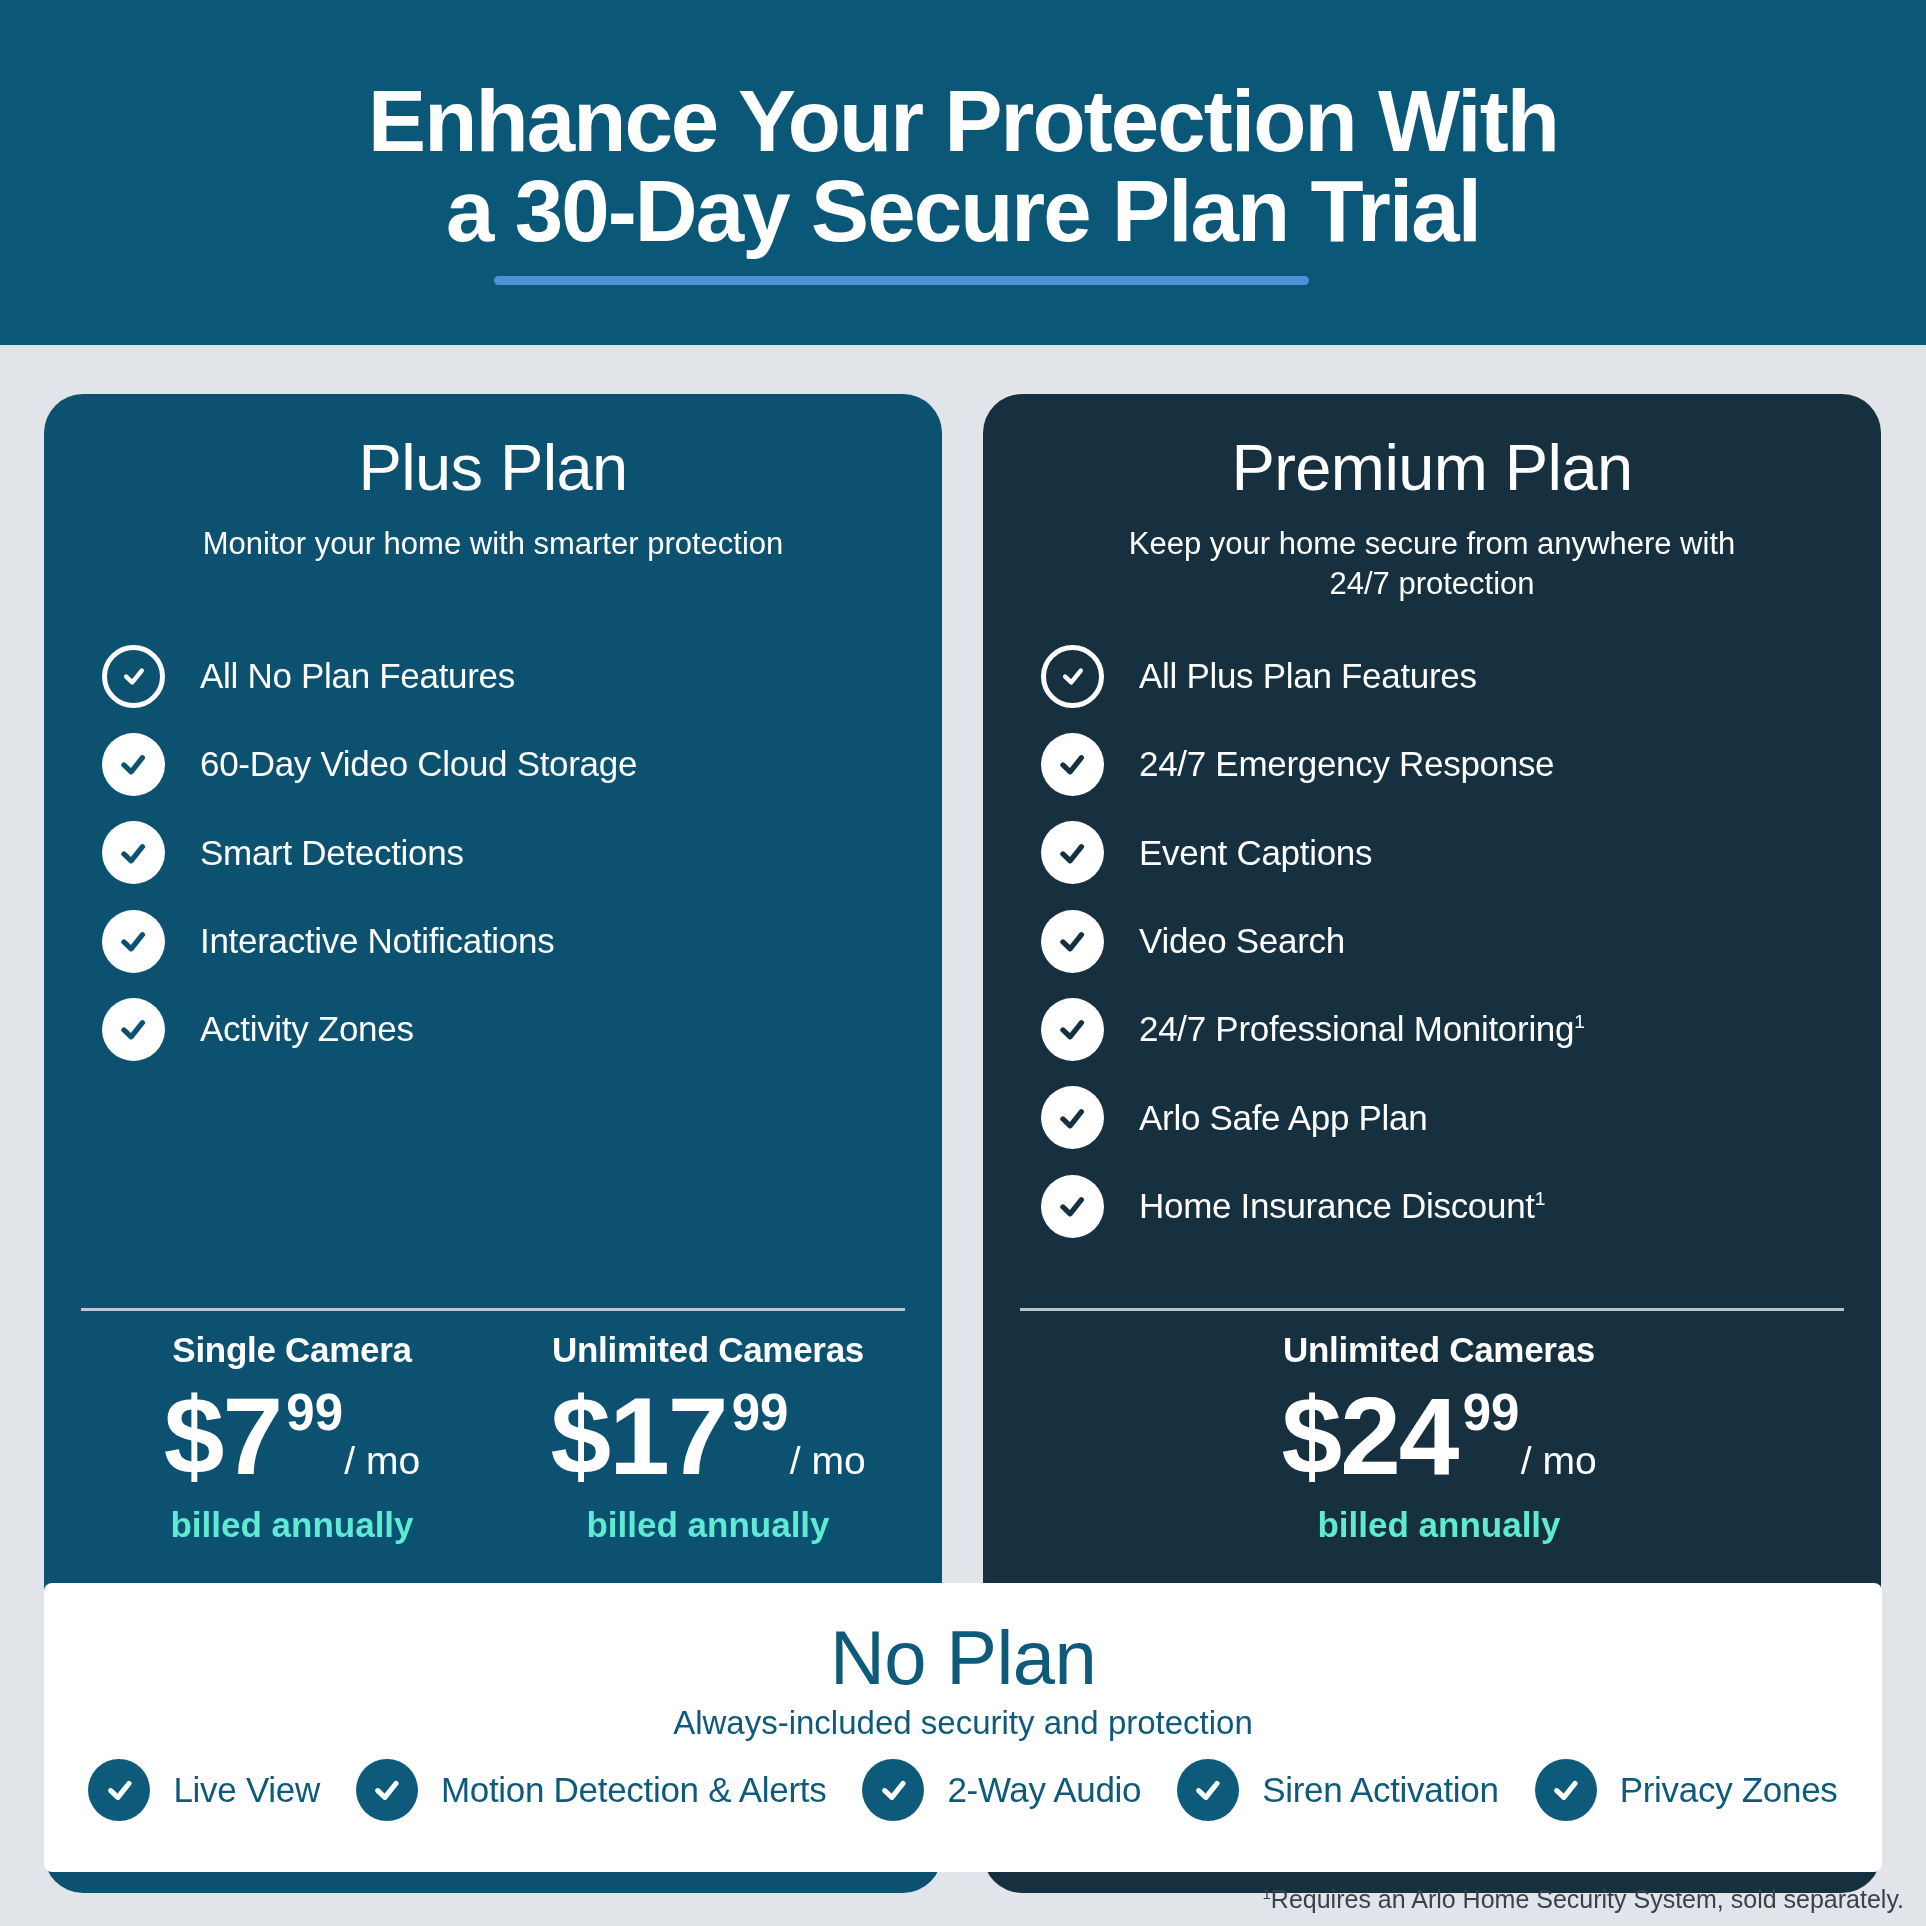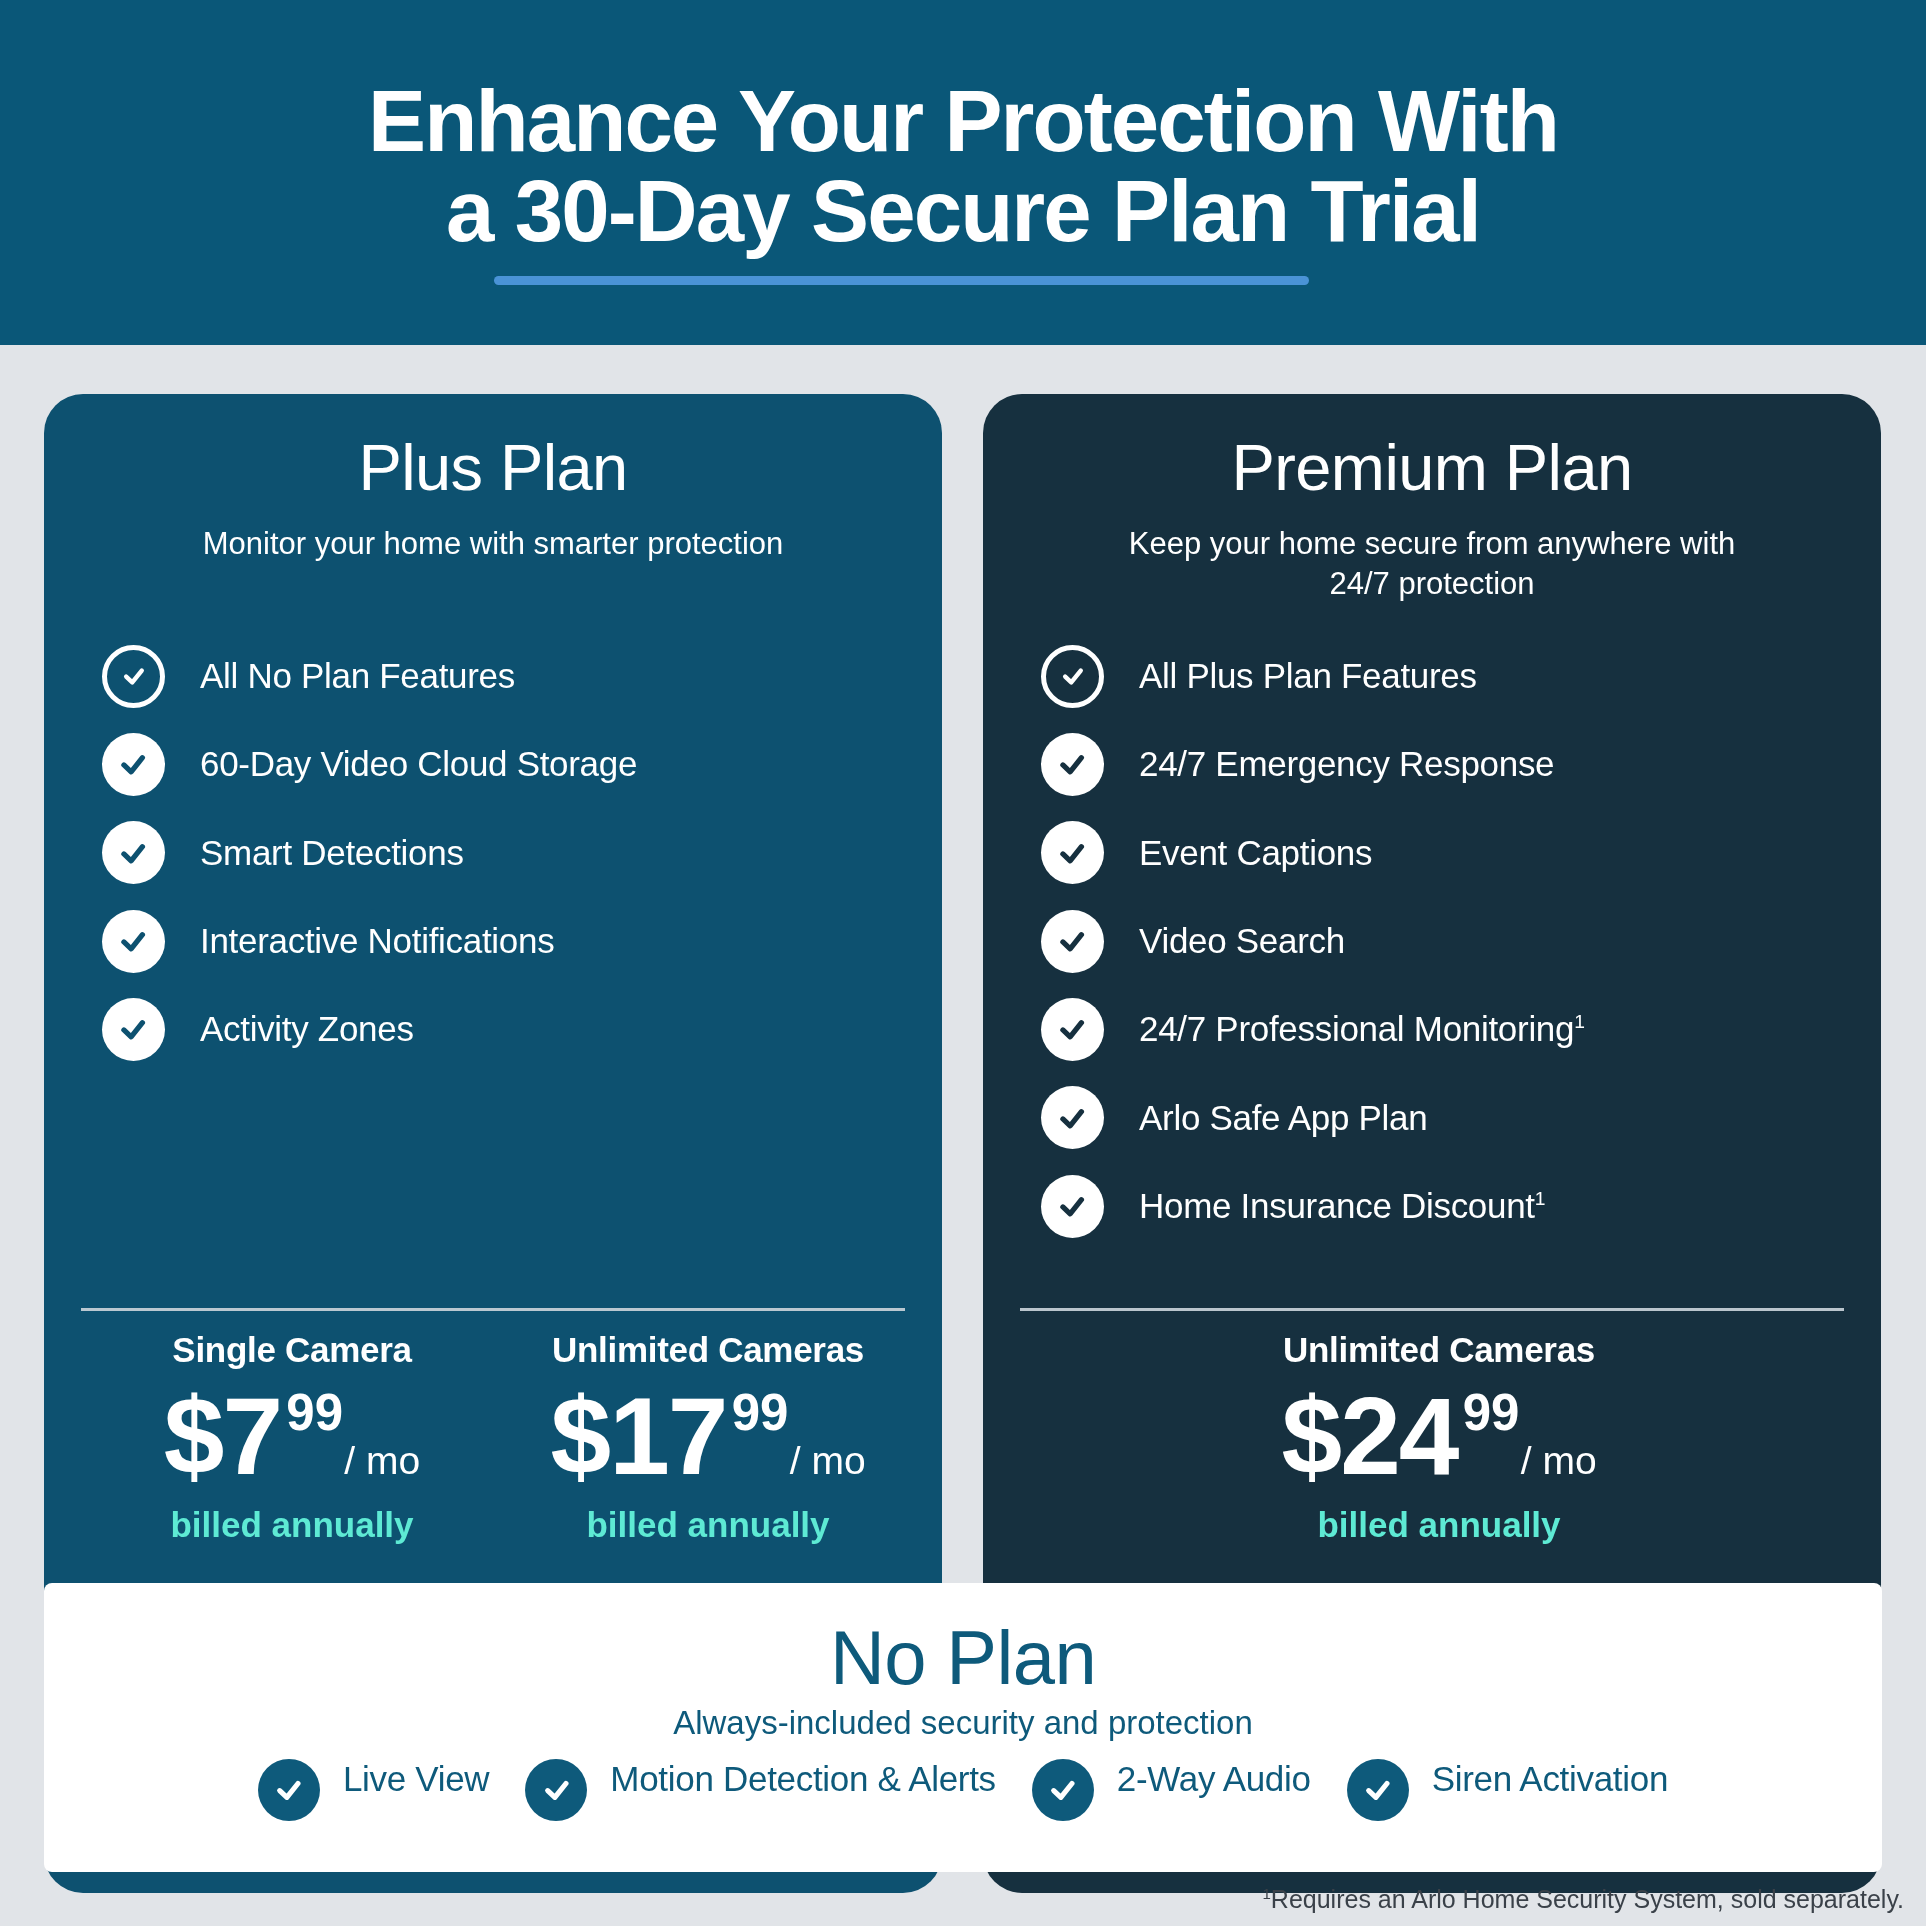--- a/index.html
+++ b/index.html
@@ -103,21 +103,21 @@
   }
   .noplan-title{
     margin-top:33px;text-align:center;font-size:76px;font-weight:400;
     line-height:83px;letter-spacing:-0.6px;
   }
   .noplan-tagline{margin-top:5.1px;text-align:center;font-size:33px;}
   .noplan-features{
     margin-top:16.7px;display:flex;justify-content:center;align-items:center;
     gap:36px;padding:0 26px;
   }
-  .noplan-item{display:flex;align-items:flex-start;}
+  .noplan-item{display:flex;align-items:center;}
   .noplan-item .icon{width:62px;height:62px;background:var(--noplan-accent);color:#fff;}
   .noplan-item .feature-label{margin-left:23px;color:var(--noplan-accent);font-size:35px;}
   
   .footnote{
     position:absolute;right:22px;top:1885px;
     font-size:25px;color:var(--footnote-color);
   }
   .footnote sup{font-size:0.6em;}
 </style>
 </head>
@@ -307,17 +307,25 @@
       <span class="feature-label">2-Way Audio</span>
     </div>
     <div class="noplan-item">
       <span class="icon">
         <svg viewBox="0 0 100 100">
             <path d="M27 52 L45 69 L73 34" fill="none" stroke="currentColor" stroke-width="13" stroke-linecap="round" stroke-linejoin="round"></path>
           </svg>
       </span>
       <span class="feature-label">Siren Activation</span>
     </div>
+    <div class="noplan-item">
+      <span class="icon">
+        <svg viewBox="0 0 100 100">
+            <path d="M27 52 L45 69 L73 34" fill="none" stroke="currentColor" stroke-width="13" stroke-linecap="round" stroke-linejoin="round"></path>
+          </svg>
+      </span>
+      <span class="feature-label">Privacy Zones</span>
+    </div>
   </div>
 </div>
 
 <div class="footnote"><sup>1</sup><span>Requires an Arlo Home Security System, sold separately.</span></div>
 
 
 </body></html>

